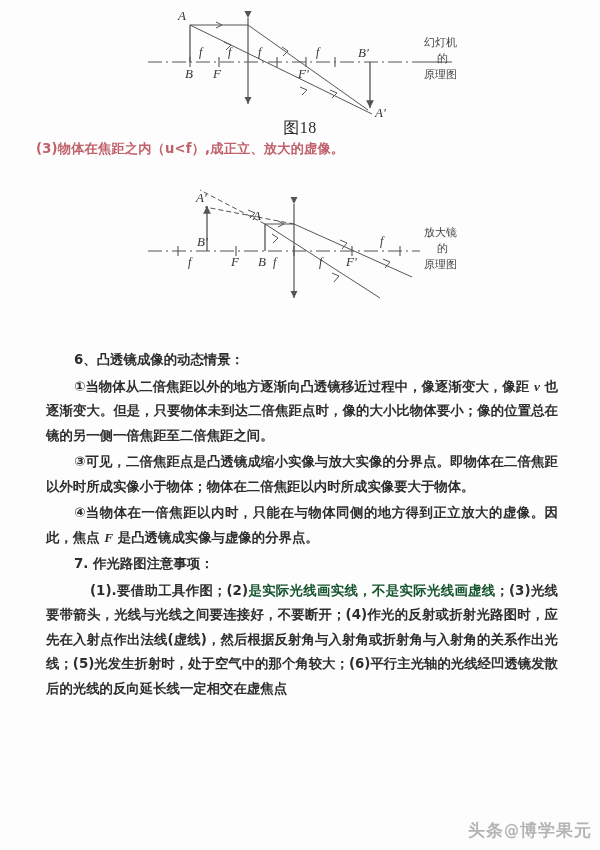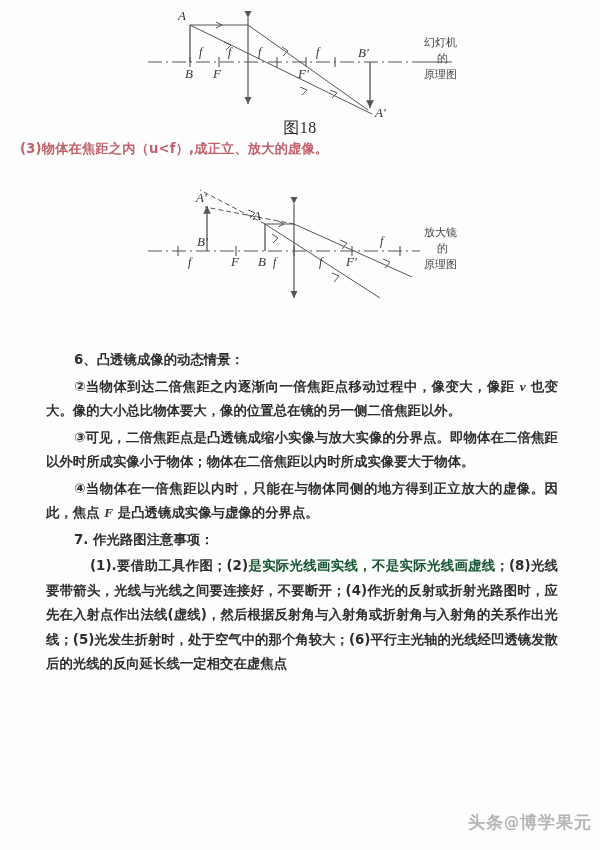--- a/index.html
+++ b/index.html
@@ -37,21 +37,21 @@
     color: #2b2b2b;
     letter-spacing: 0.5px;
   }
 
   
   .redline {
     color: #c0616b;
     font-size: 13.2px;
     font-family: "DejaVu Sans", sans-serif;
     font-weight: 600;
-    padding: 0 0 0 20px;
+    padding: 0 0 0 36px;
     letter-spacing: .2px;
   }
   .body-block {
     padding: 0 42px 0 46px;
   }
   p.para {
     margin: 0 0 2px 0;
     font-size: 13.4px;
     line-height: 24.5px;
     font-family: "DejaVu Sans", sans-serif;
@@ -66,21 +66,21 @@
     font-family: "Liberation Serif", serif;
     font-style: italic;
     font-weight: 600;
   }
   .red { color: #14532d; }
 
   
   .watermark {
     position: absolute;
     right: 8px;
-    bottom: 16px;
+    bottom: 8px;
     font-size: 17px;
     font-weight: 700;
     color: rgba(120,120,120,0.55);
     font-family: "DejaVu Sans", sans-serif;
     letter-spacing: 1px;
     pointer-events: none;
   }
   .wm-at { font-size: 15px; }
 
   .lbl { font-family: "Liberation Serif", serif; font-style: italic; }
@@ -204,27 +204,27 @@
       <text x="424" y="60" font-size="11" fill="#444" font-family="DejaVu Sans, sans-serif">放大镜</text>
       <text x="437" y="76" font-size="11" fill="#444" font-family="DejaVu Sans, sans-serif">的</text>
       <text x="424" y="92" font-size="11" fill="#444" font-family="DejaVu Sans, sans-serif">原理图</text>
     </svg>
   </div>
 
   <div class="body-block" style="margin-top:22px;">
 
     <p class="para indent2">6、凸透镜成像的动态情景：</p>
 
-
-    <p class="para indent2"><span>②</span><span>当物体到达二倍焦距之内逐渐向一倍焦距点移动过程中，像变大，像距 </span><span class="ital">v</span><span> 也变大。像的大小总比物体要大，像的位置总在镜的另一侧二倍焦距以外。</span></p>
+    <p class="para indent2"><span>①</span><span>当物体从二倍焦距以外的地方逐渐向凸透镜移近过程中，像逐渐变大，像距 </span><span class="ital">v</span><span> 也逐渐变大。但是，只要物体未到达二倍焦距点时，像的大小比物体要小；像的位置总在镜的另一侧一倍焦距至二倍焦距之间。</span></p>
+
 
     <p class="para indent2"><span>③</span><span>可见，二倍焦距点是凸透镜成缩小实像与放大实像的分界点。即物体在二倍焦距以外时所成实像小于物体；物体在二倍焦距以内时所成实像要大于物体。</span></p>
 
     <p class="para indent2"><span>④</span><span>当物体在一倍焦距以内时，只能在与物体同侧的地方得到正立放大的虚像。因此，焦点 </span><span class="ital">F</span><span> 是凸透镜成实像与虚像的分界点。</span></p>
 
     <p class="para indent2">7. 作光路图注意事项：</p>
 
-    <p class="para indent3"><span>(1).要借助工具作图；(2)</span><span class="red">是实际光线画实线，不是实际光线画虚线</span><span>；(8)光线要带箭头，光线与光线之间要连接好，不要断开；(4)作光的反射或折射光路图时，应先在入射点作出法线(虚线)，然后根据反射角与入射角或折射角与入射角的关系作出光线；(5)光发生折射时，处于空气中的那个角较大；(6)平行主光轴的光线经凹透镜发散后的光线的反向延长线一定相交在虚焦点</span></p>
+    <p class="para indent3"><span>(1).要借助工具作图；(2)</span><span class="red">是实际光线画实线，不是实际光线画虚线</span><span>；(3)光线要带箭头，光线与光线之间要连接好，不要断开；(4)作光的反射或折射光路图时，应先在入射点作出法线(虚线)，然后根据反射角与入射角或折射角与入射角的关系作出光线；(5)光发生折射时，处于空气中的那个角较大；(6)平行主光轴的光线经凹透镜发散后的光线的反向延长线一定相交在虚焦点</span></p>
   </div>
 
   <div class="watermark"><span>头条</span><span class="wm-at">@</span><span>博学果元</span></div>
 
 </div>
 
 </body></html>

